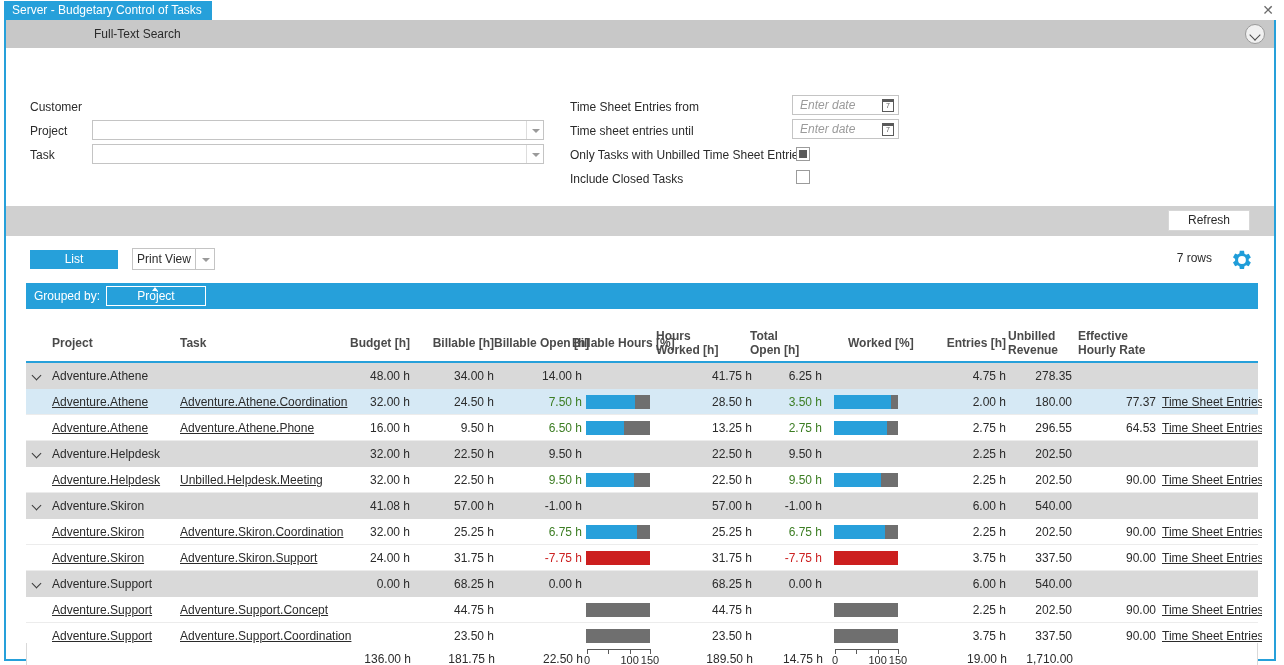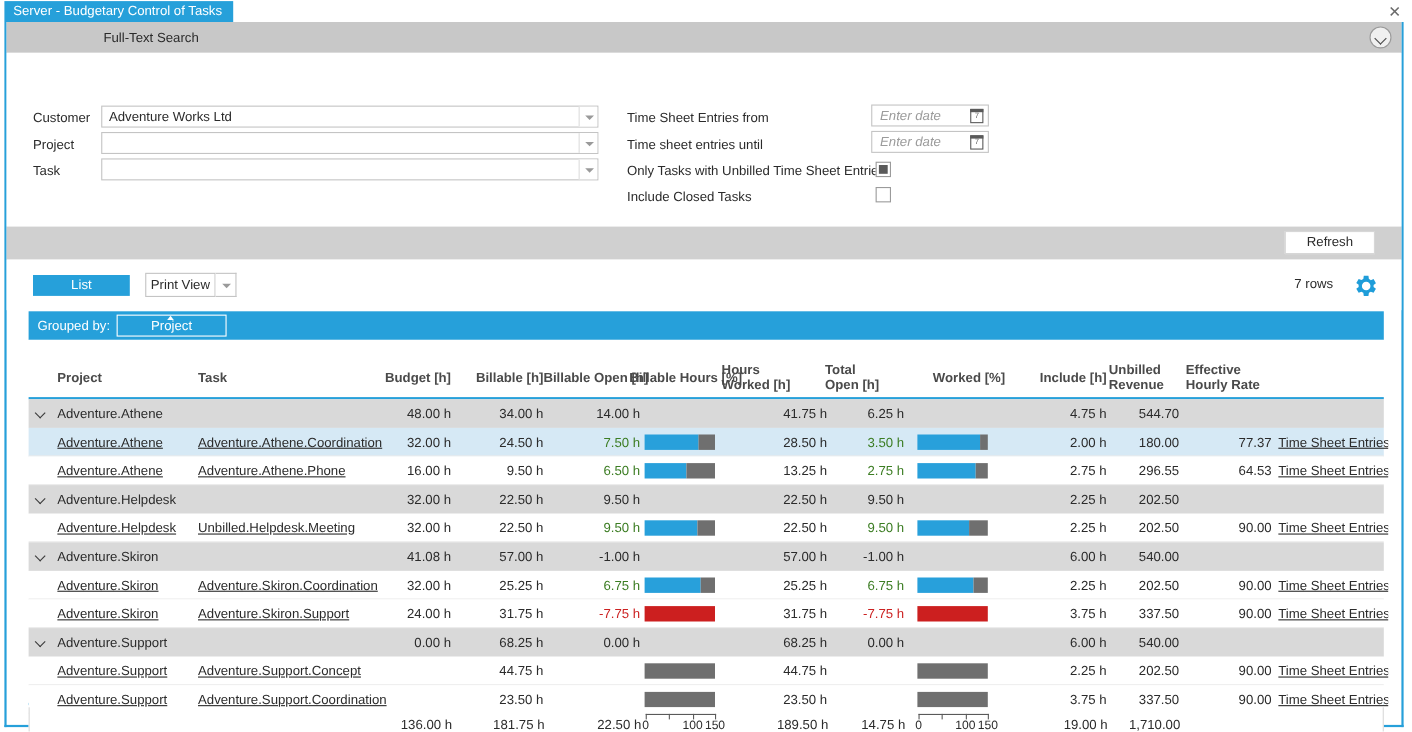--- a/index.html
+++ b/index.html
@@ -251,24 +251,20 @@
 
     <div id="tabstrip">
       <div class="tab active" id="tab-filter">Filter</div>
       <div class="tab" id="tab-fts">Full-Text Search</div>
       <div id="collapse-btn"></div>
     </div>
 
     <div id="filter-body">
 
       <div class="fl-label" style="left:24px; top:52px;">Customer</div>
-      <div class="combo" style="left:86px; top:48px; width:452px;">
-        <div class="val">Adventure Works Ltd</div>
-        <div class="arrow"></div>
-      </div>
 
       <div class="fl-label" style="left:24px; top:76px;">Project</div>
       <div class="combo" style="left:86px; top:72px; width:452px;">
         <div class="val"></div>
         <div class="arrow"></div>
       </div>
 
       <div class="fl-label" style="left:24px; top:100px;">Task</div>
       <div class="combo" style="left:86px; top:96px; width:452px;">
         <div class="val"></div>
@@ -343,21 +339,21 @@
             <div>Worked [h]</div>
           </div>
           <div class="hcell" style="left: 724px; top: 20px;">
             <div>Total</div>
             <div>Open [h]</div>
           </div>
           <div class="hcell" style="left: 822px; top: 27px;">
             <div>Worked [%]</div>
           </div>
           <div class="hcell r" style="left: 900px; top: 27px; width: 80px;">
-            <div>Include [h]</div>
+            <div>Entries [h]</div>
           </div>
           <div class="hcell" style="left: 982px; top: 20px;">
             <div>Unbilled</div>
             <div>Revenue</div>
           </div>
           <div class="hcell" style="left: 1052px; top: 20px;">
             <div>Effective</div>
             <div>Hourly Rate</div>
           </div>
           <div style="position: absolute; left: 0px; top: 52px; width: 1232px; height: 2px; background: rgb(38, 160, 218);"></div>
@@ -365,21 +361,21 @@
       <div id="grid-body">
           <div class="row group">
             <div class="expander"></div>
             <div class="cell" style="left: 26px; width: 140px;">Adventure.Athene</div>
             <div class="cell r" style="left: 300px; width: 84px;">48.00 h</div>
             <div class="cell r" style="left: 388px; width: 80px;">34.00 h</div>
             <div class="cell r" style="left: 468px; width: 88px;">14.00 h</div>
             <div class="cell r" style="left: 648px; width: 78px;">41.75 h</div>
             <div class="cell r" style="left: 730px; width: 66px;">6.25 h</div>
             <div class="cell r" style="left: 900px; width: 80px;">4.75 h</div>
-            <div class="cell r" style="left: 984px; width: 62px;">544.70</div>
+            <div class="cell r" style="left: 984px; width: 62px;">278.35</div>
           </div>
           <div class="row detail sel">
             <div class="cell link" style="left: 26px; width: 140px;">Adventure.Athene</div>
             <div class="cell link" style="left: 154px; width: 200px;">Adventure.Athene.Coordination</div>
             <div class="cell r" style="left: 300px; width: 84px;">32.00 h</div>
             <div class="cell r" style="left: 388px; width: 80px;">24.50 h</div>
             <div class="cell r pos" style="left: 468px; width: 88px;">7.50 h</div>
             <div class="bar-track" style="left: 560px; width: 64px;">
               <div class="bar-blue" style="width: 49px;"></div>
               <div class="bar-grey" style="left: 49px; width: 15px;"></div>

